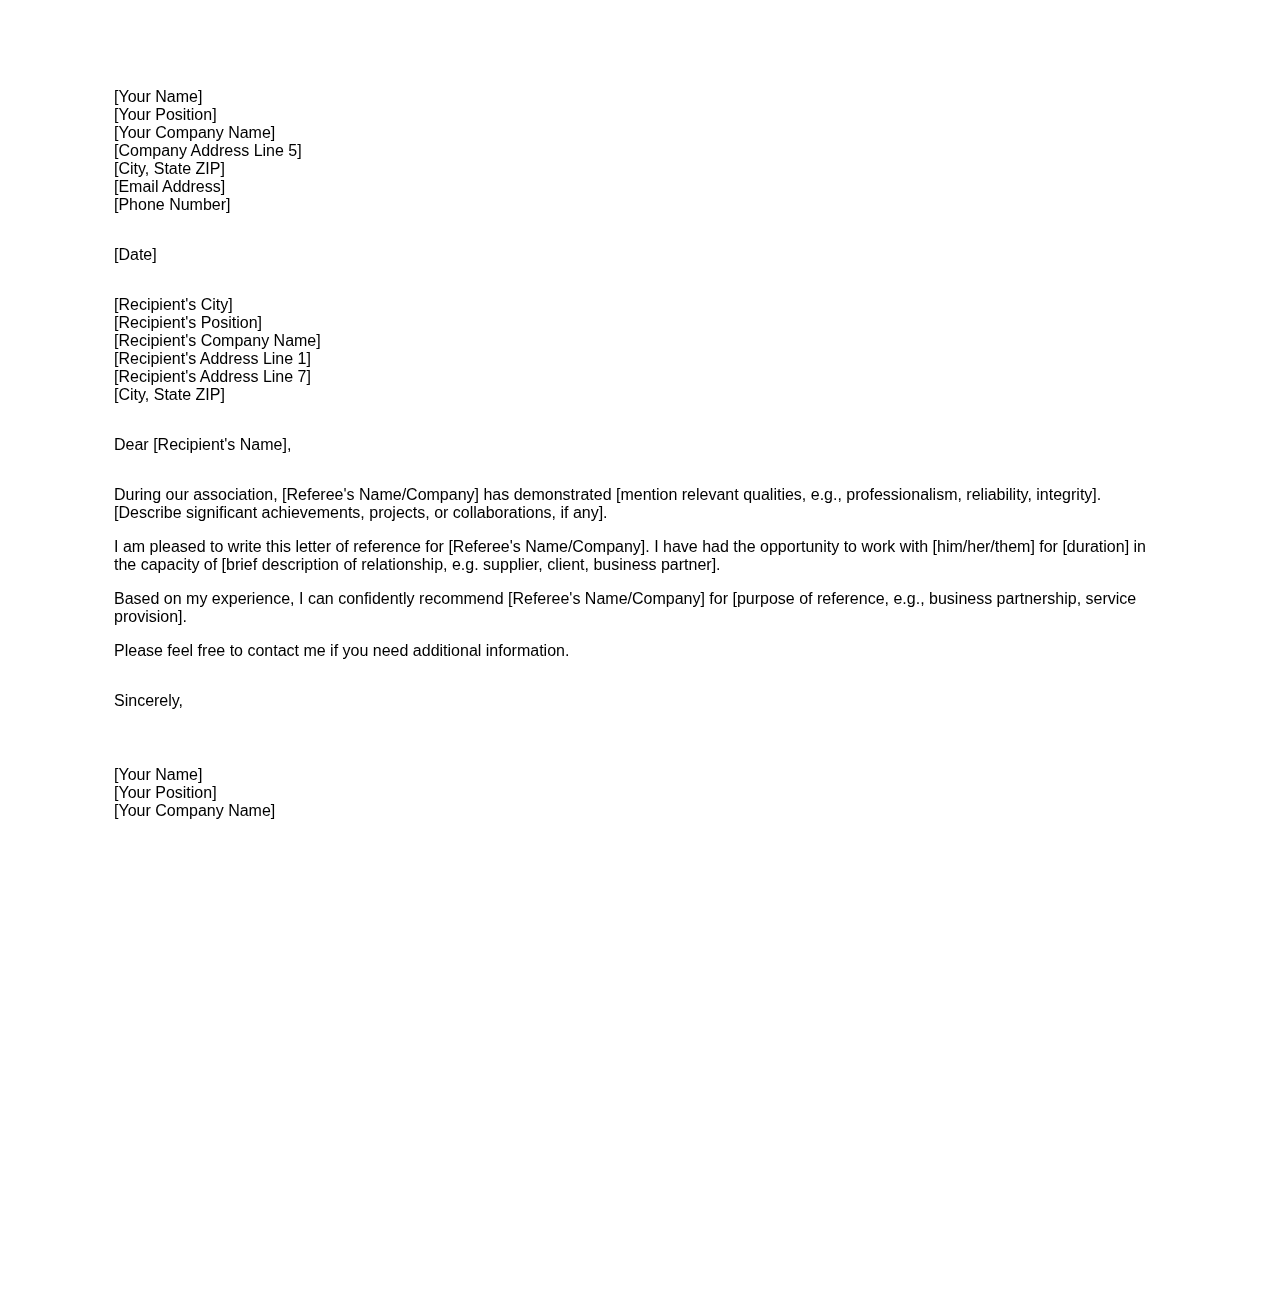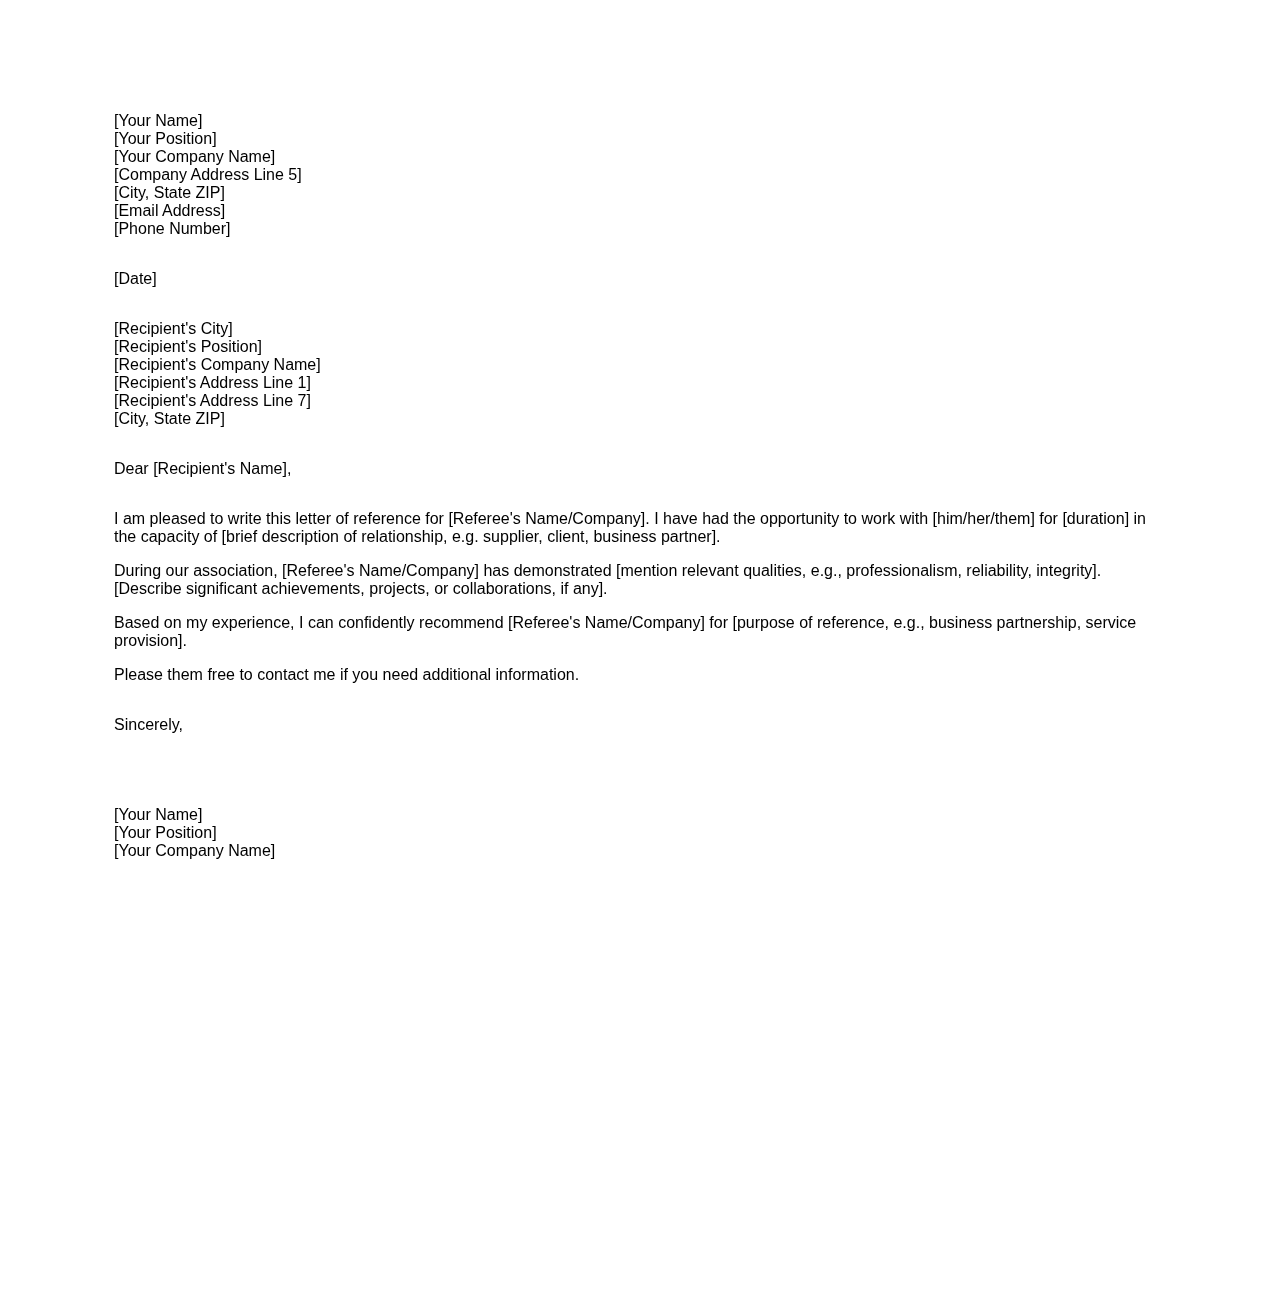--- a/index.html
+++ b/index.html
@@ -1,26 +1,26 @@
 <!DOCTYPE html>
 <html><head>
   <meta charset="utf-8">
   <style>
     html, body { margin: 0; padding: 0; background: #ffffff; }
     body {
       width: 1278px; height: 1300px; overflow: hidden;
       font-family: "Liberation Sans", sans-serif;
       font-size: 16px; line-height: 18px; color: #000000;
     }
-    .page { position: absolute; left: 114px; top: 112px; width: 1040px; }
+    .page { position: absolute; left: 114px; top: 88px; width: 1040px; }
     .block { margin: 0 0 32px 0; }
     .line { display: block; white-space: nowrap; }
     .para { margin: 0 0 16px 0; }
     .para.last { margin-bottom: 32px; }
-    .closing { margin: 0 0 72px 0; }
+    .closing { margin: 0 0 56px 0; }
   </style>
 </head>
 <body>
 
 <div class="page">
 
   <div class="block">
     <span class="line">[Your Name]</span>
     <span class="line">[Your Position]</span>
     <span class="line">[Your Company Name]</span>
@@ -40,24 +40,24 @@
     <span class="line">[Recipient's Company Name]</span>
     <span class="line">[Recipient's Address Line 1]</span>
     <span class="line">[Recipient's Address Line 7]</span>
     <span class="line">[City, State ZIP]</span>
   </div>
 
 
   <div class="block">Dear [Recipient's Name],</div>
 
   <div>
+    <p class="para">During our association, [Referee's Name/Company] has demonstrated [mention relevant qualities, e.g., professionalism, reliability, integrity]. [Describe significant achievements, projects, or collaborations, if any].</p>
     <p class="para">I am pleased to write this letter of reference for [Referee's Name/Company]. I have had the opportunity to work with [him/her/them] for [duration] in the capacity of [brief description of relationship, e.g. supplier, client, business partner].</p>
-    <p class="para">During our association, [Referee's Name/Company] has demonstrated [mention relevant qualities, e.g., professionalism, reliability, integrity]. [Describe significant achievements, projects, or collaborations, if any].</p>
     <p class="para">Based on my experience, I can confidently recommend [Referee's Name/Company] for [purpose of reference, e.g., business partnership, service provision].</p>
-    <p class="para last">Please them free to contact me if you need additional information.</p>
+    <p class="para last">Please feel free to contact me if you need additional information.</p>
   </div>
 
   <div class="closing">Sincerely,</div>
 
   <div>
     <span class="line">[Your Name]</span>
     <span class="line">[Your Position]</span>
     <span class="line">[Your Company Name]</span>
   </div>
 

